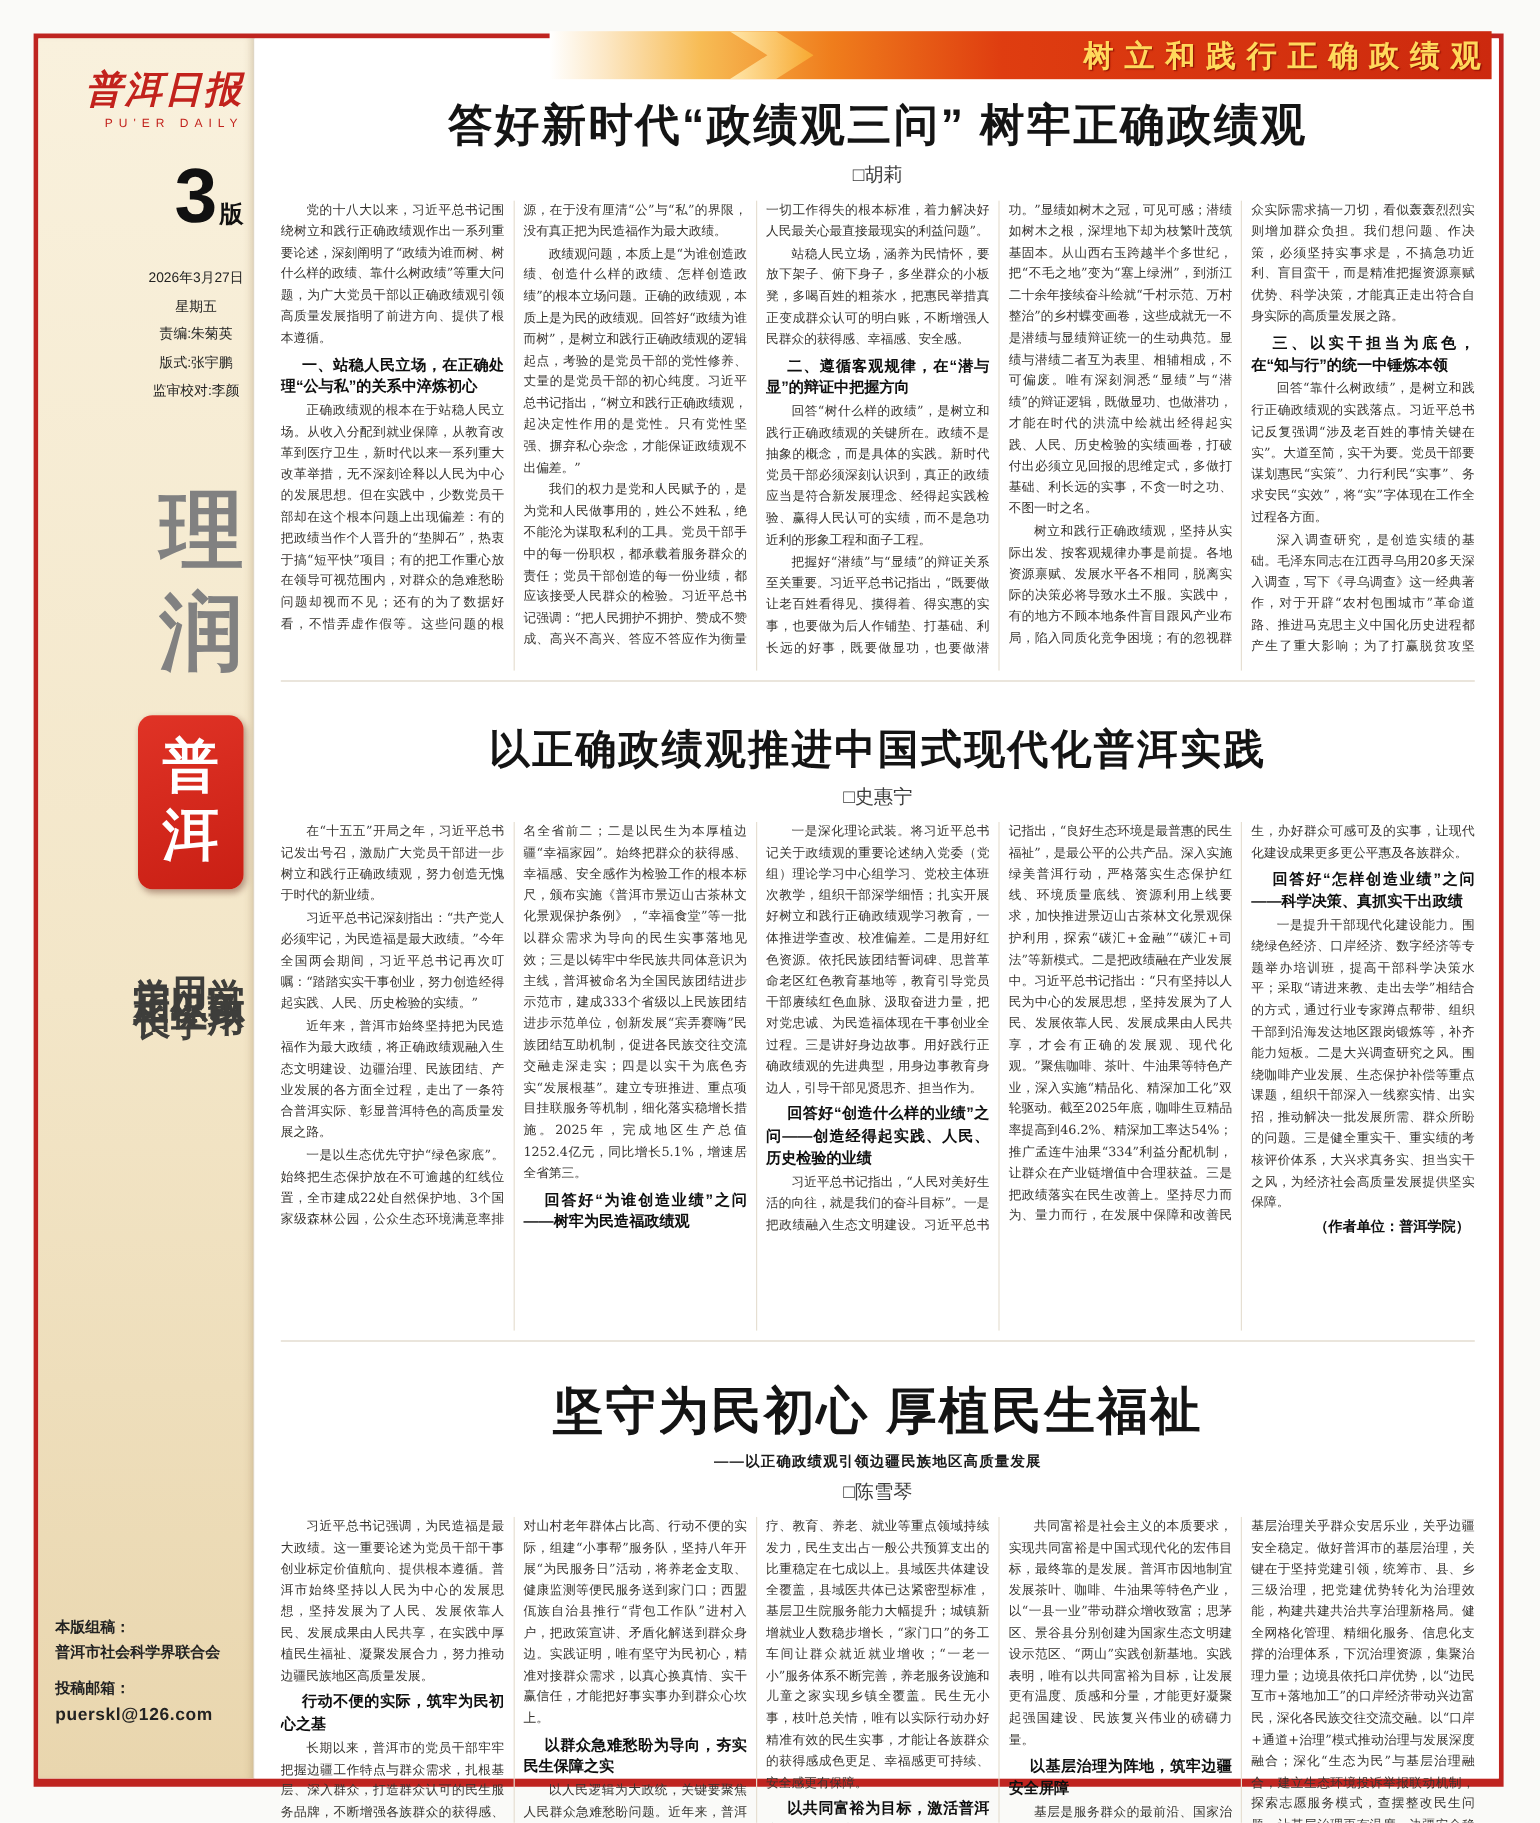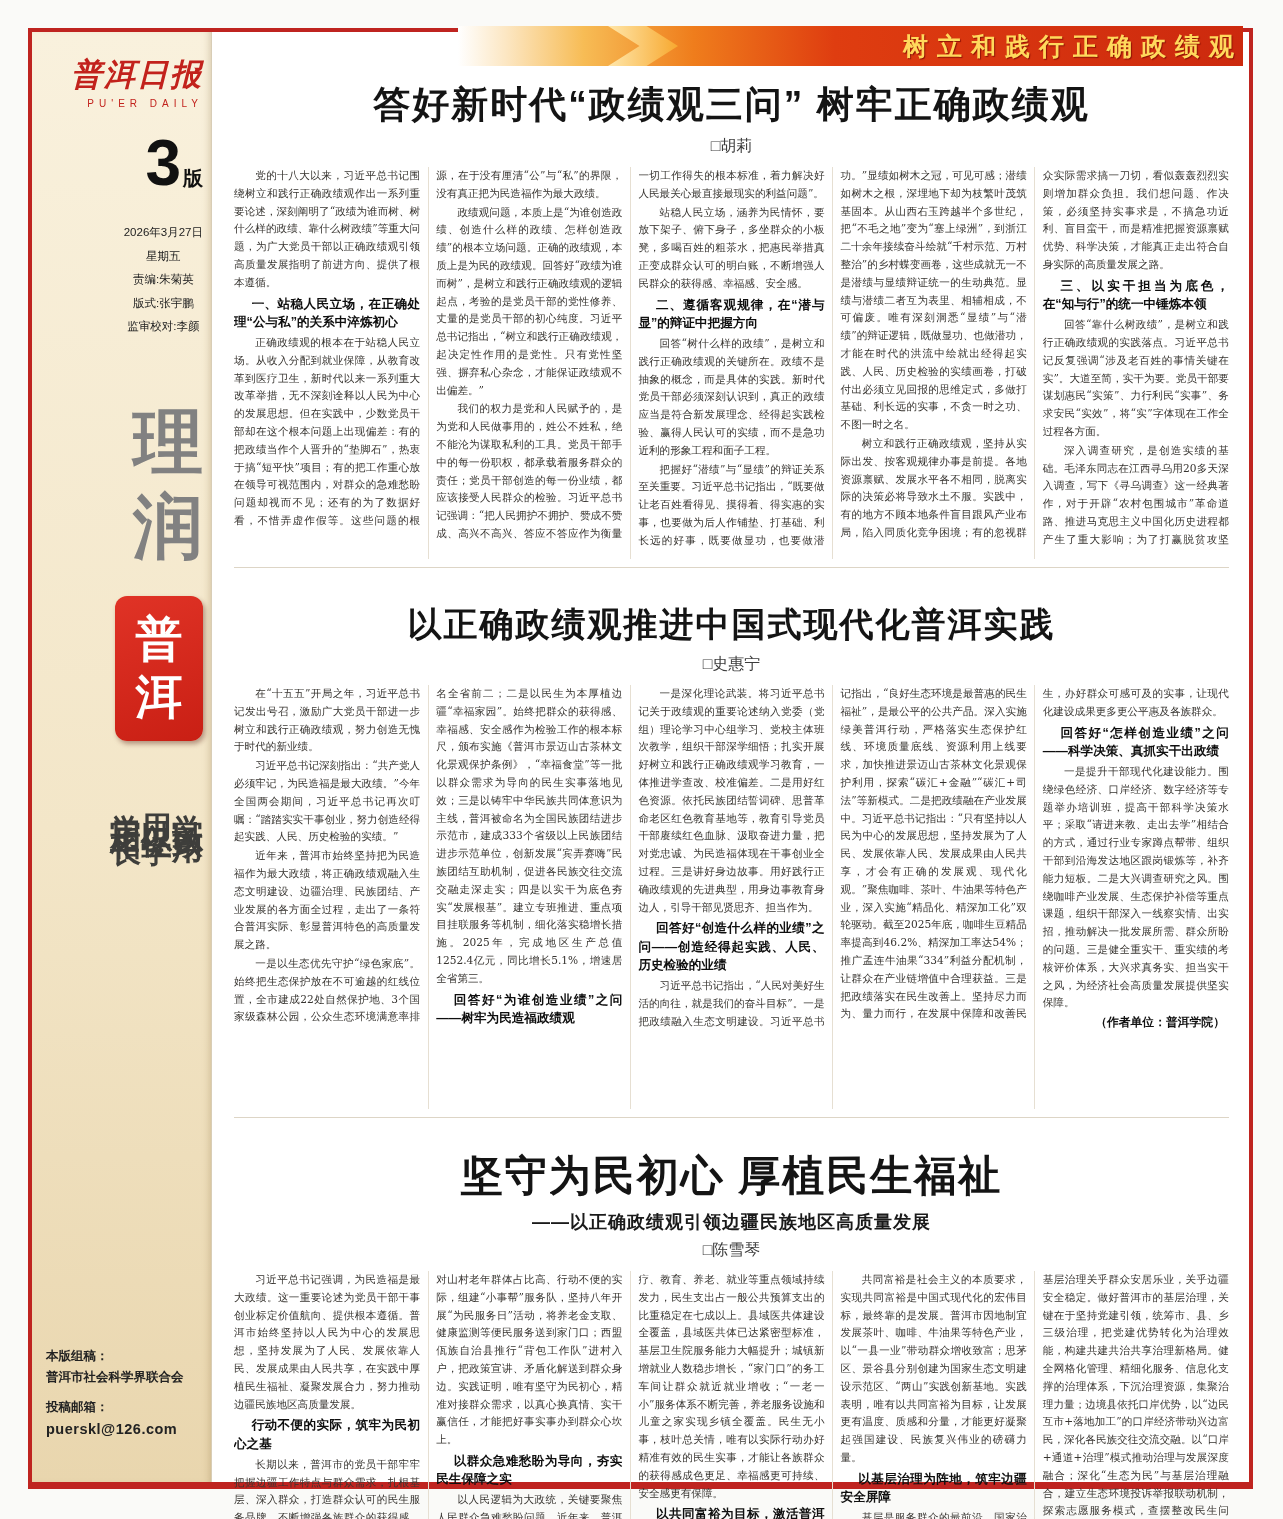--- a/index.html
+++ b/index.html
@@ -24,21 +24,21 @@
   .main{flex:1;position:relative;padding:46px 20px 10px 22px;box-sizing:border-box;background:#fff;}
   .banner{position:absolute;top:-6px;right:6px;width:785px;height:40px;background:linear-gradient(90deg,#ffffff 0%,#fce7c4 6%,#f7bc55 16%,#ef7d1c 30%,#df3d10 48%,#cc290e 100%);display:flex;align-items:center;justify-content:flex-end;}
   .banner-chevron{position:absolute;left:150px;top:0;width:70px;height:100%;background:linear-gradient(90deg,#ffe7ab,#f7a82f);clip-path:polygon(0 0,55% 0,100% 50%,55% 100%,0 100%,45% 50%);}
   .banner-text{position:relative;color:#ffd95c;text-shadow:1px 1px 1px #8f1205;font-weight:bold;font-size:25px;letter-spacing:9px;padding-left:150px;white-space:nowrap;}
   .article{position:relative;}
   .article + .article{border-top:1px solid #ddd5c6;margin-top:8px;padding-top:28px;}
   .headline{font-weight:bold;color:#141414;text-align:center;letter-spacing:2px;}
   .article-1 .headline{font-size:37px;margin:2px 0 4px;}
   .article-2 .headline{font-size:34px;margin:6px 0 2px;}
   .article-3 .headline{font-size:42px;margin:2px 0 0;}
-  .subtitle{font-weight:bold;color:#1a1a1a;text-align:center;font-size:18px;letter-spacing:1px;margin:6px 0 0;}
+  .subtitle{font-weight:bold;color:#1a1a1a;text-align:center;font-size:12px;letter-spacing:1px;margin:6px 0 0;}
   .byline{text-align:center;font-size:16px;color:#3c3c3c;margin:6px 0 10px;}
   .art-body{column-gap:16px;column-count:5;column-rule:1px solid #e6dfd2;text-align:justify;overflow:hidden;}
   .article-1 .art-body{height:392px;}
   .article-2 .art-body{height:424px;}
   .article-3 .art-body{height:308px;}
   .para{font-family:"DejaVu Serif",serif;font-size:10.6px;line-height:1.68;color:#373430;text-indent:2em;margin:0 0 1px;}
   .sub-head{font-family:"Liberation Sans",sans-serif;font-weight:bold;font-size:12.6px;line-height:1.45;color:#0f0f0f;margin:3px 0;text-indent:1.4em;}
   .unit{font-family:"Liberation Sans",sans-serif;font-weight:bold;font-size:11.8px;color:#111;text-align:right;padding-right:4px;margin-top:3px;}
 </style>
 </head>

